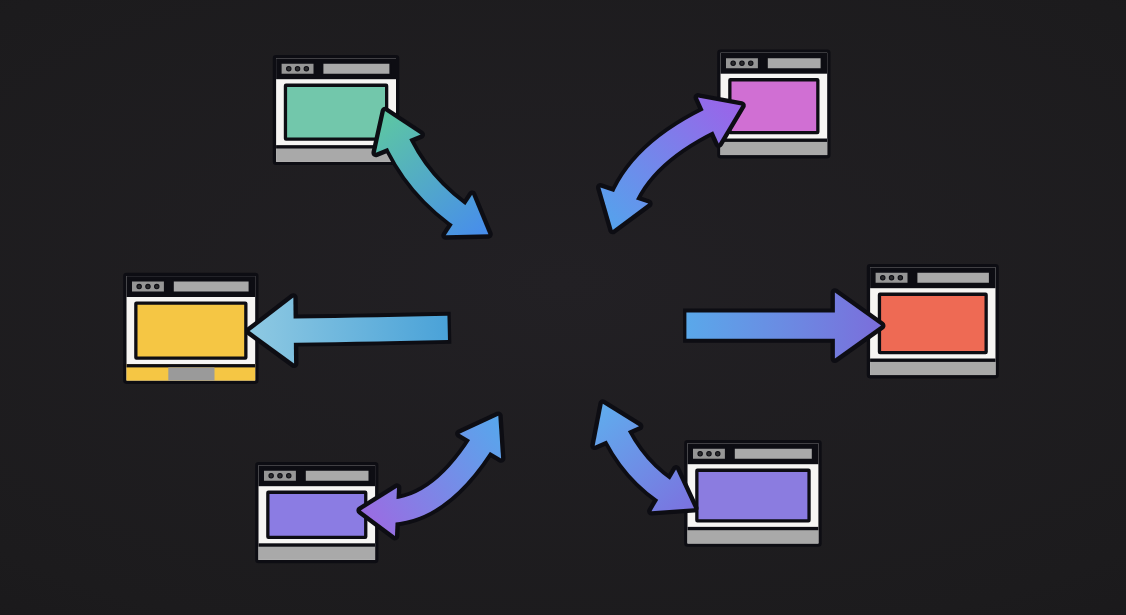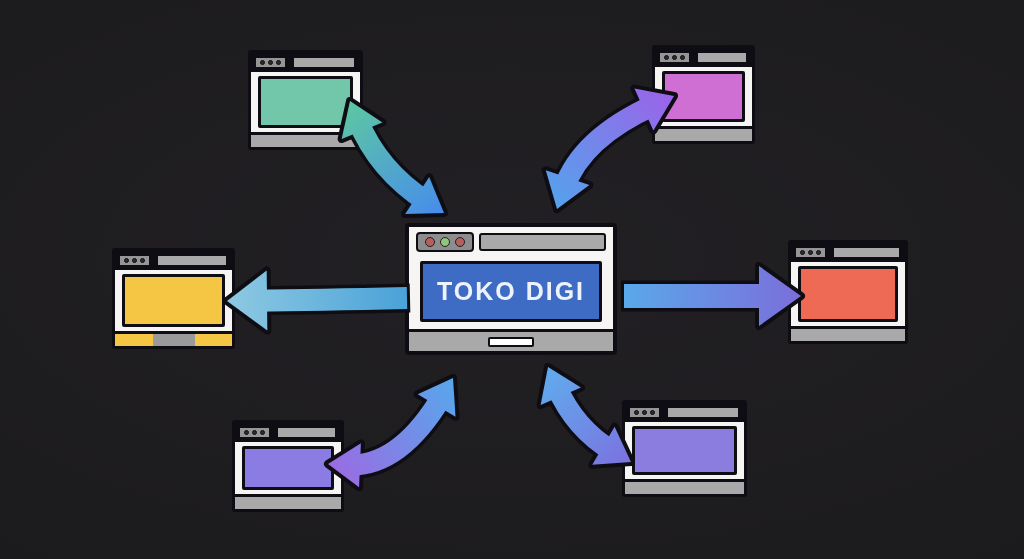--- a/index.html
+++ b/index.html
@@ -124,38 +124,20 @@
           <i class="dot"></i>
         </span>
       <span class="addr"></span>
     </div>
     <div class="wbody">
       <div class="screen" style="background-color: rgb(139, 124, 224);"></div>
     </div>
     <div class="footer"></div>
   </div>
 
-  <div class="win win--center" style="left:405px;top:223px;width:212px;height:132px;">
-    <div class="tbar">
-      <span class="chip">
-        <i class="dot" style="background-color: rgb(181, 95, 94);"></i>
-        <i class="dot" style="background-color: rgb(144, 196, 127);"></i>
-        <i class="dot" style="background-color: rgb(181, 95, 94);"></i>
-      </span>
-      <span class="addr"></span>
-    </div>
-    <div class="wbody">
-      <div class="screen" style="background-color: rgb(62, 108, 196);">
-        <span class="label" style="color: rgb(238, 243, 251);">TOKO DIGI</span>
-      </div>
-    </div>
-    <div class="footer">
-        <span class="pill"></span>
-      </div>
-  </div>
 
   <svg id="arrows" width="1024" height="559" viewBox="0 0 1024 559">
       <defs>
         <linearGradient id="ag0" gradientUnits="userSpaceOnUse" x1="350" y1="101" x2="444" y2="213">
           <stop offset="0%" stop-color="#5dc7a2"></stop>
           <stop offset="100%" stop-color="#478ced"></stop>
         </linearGradient>
         <linearGradient id="ag1" gradientUnits="userSpaceOnUse" x1="557" y1="209" x2="674" y2="96">
           <stop offset="0%" stop-color="#55a2ec"></stop>
           <stop offset="100%" stop-color="#9b63e9"></stop>

